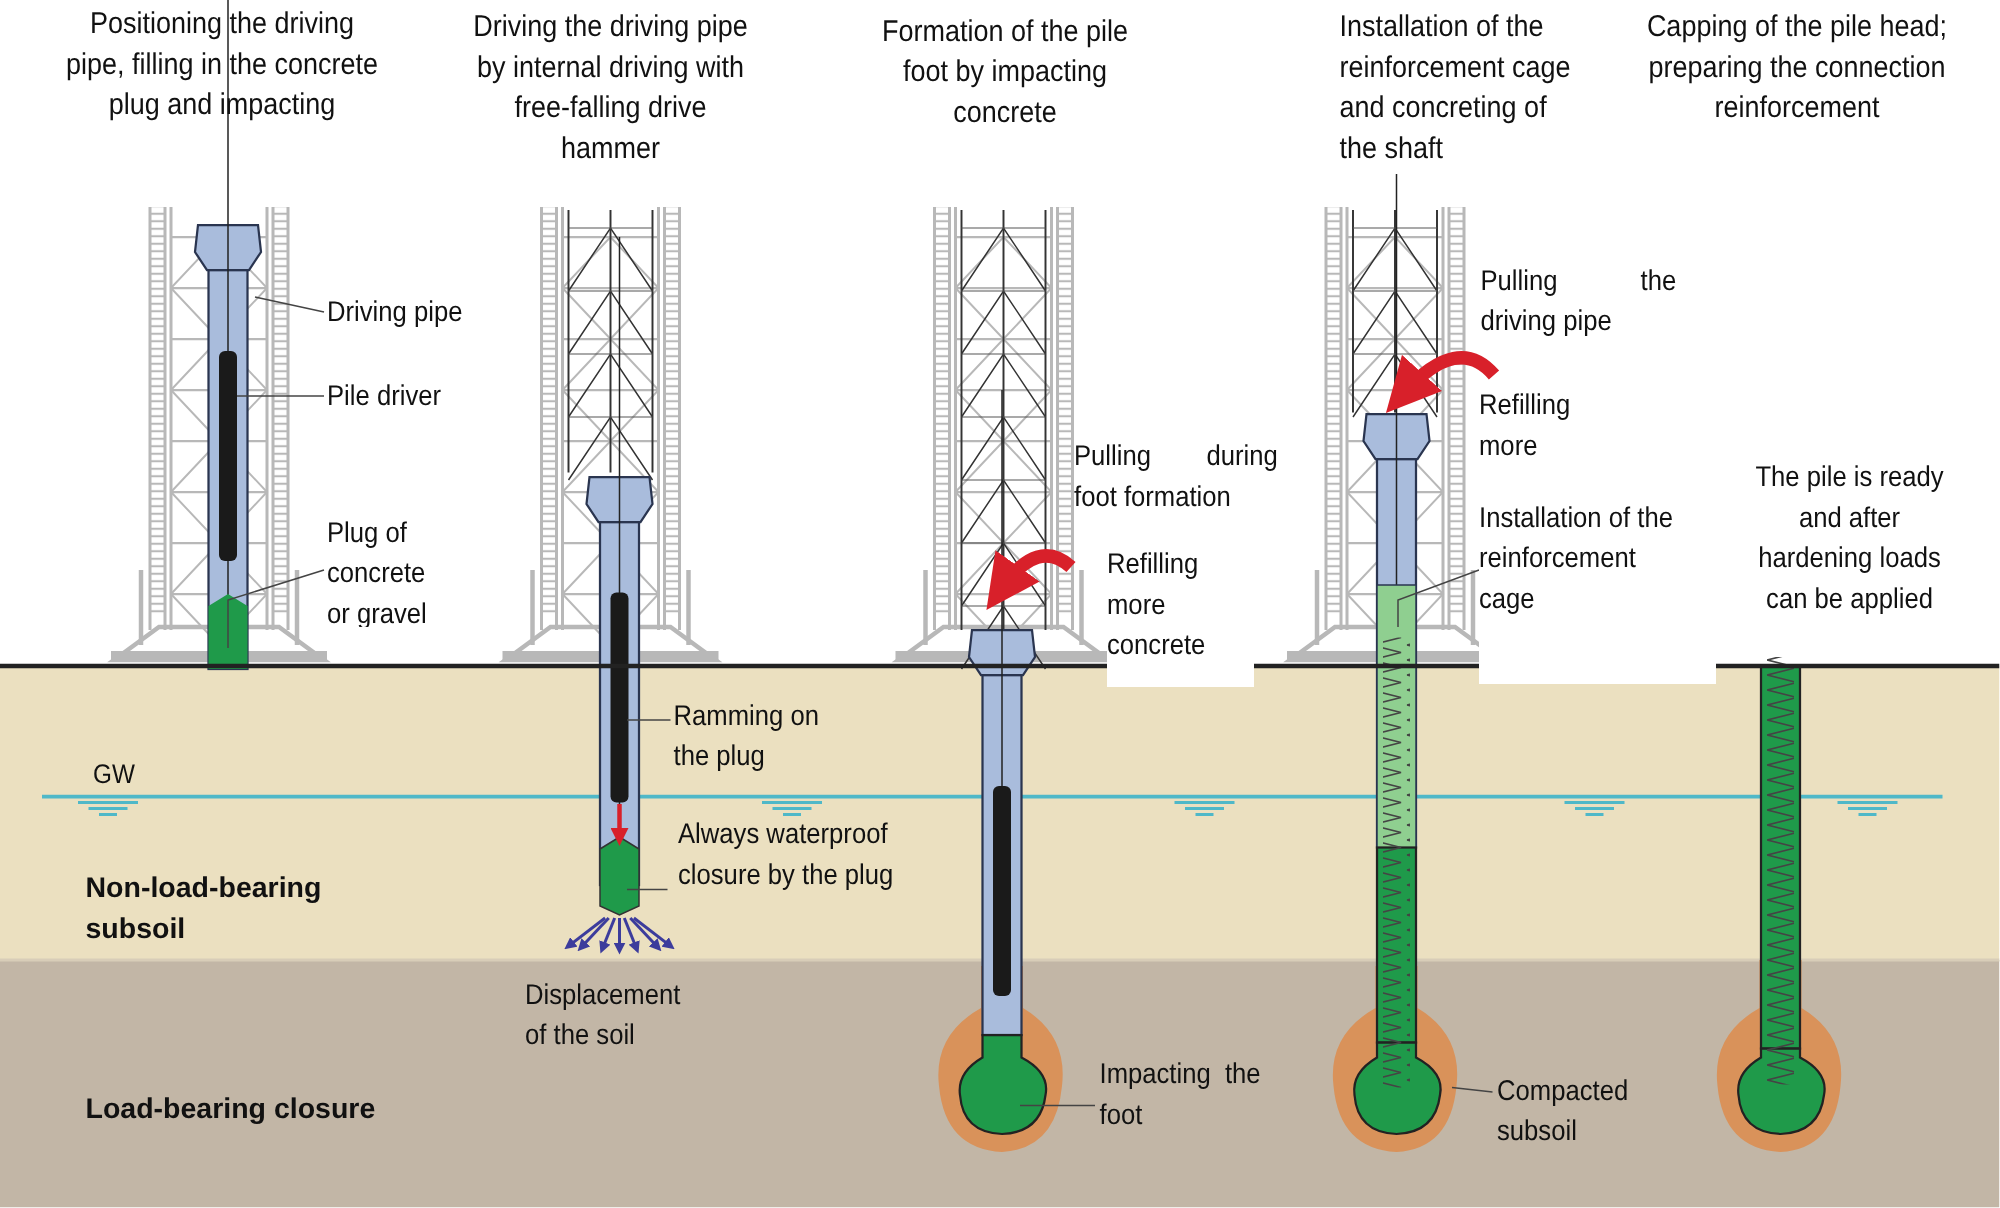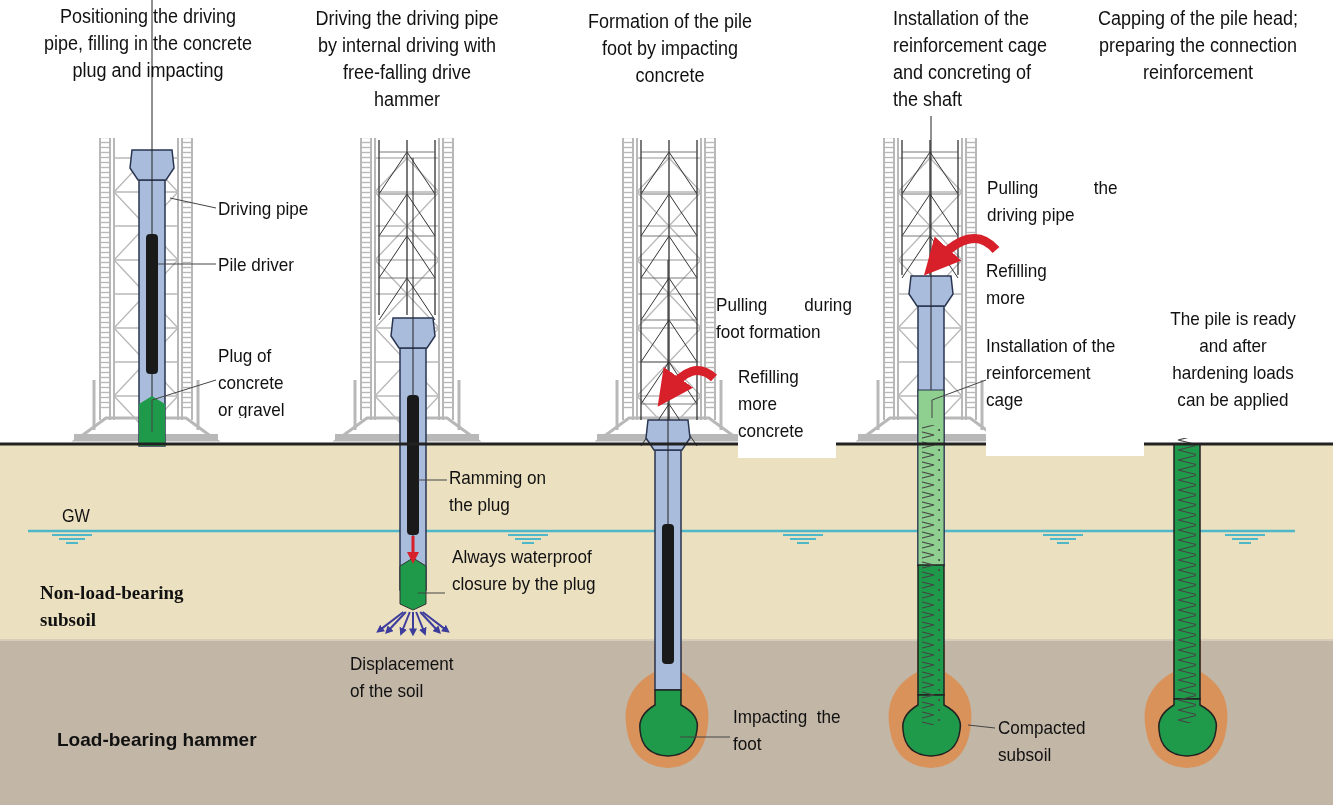--- a/index.html
+++ b/index.html
@@ -390,17 +390,17 @@
 </div>
 
 <div class="title" style="left:1140px;top:305px;width:186px;font-size:19px;">
   <div>The pile is ready</div>
   <div>and after</div>
   <div>hardening loads</div>
   <div>can be applied</div>
 </div>
 
 <div class="lbl" style="left:62px;top:503px;font-size:18px;">GW</div>
-<div class="lbl bold" style="left:40px;top:579px;font-family:Liberation Serif, serif;">
+<div class="lbl bold" style="left:57px;top:579px;">
   <div>Non-load-bearing</div>
   <div>subsoil</div>
 </div>
-<div class="lbl bold" style="left:57px;top:726px;">Load-bearing hammer</div>
+<div class="lbl bold" style="left:57px;top:726px;">Load-bearing closure</div>
 
 </body></html>

